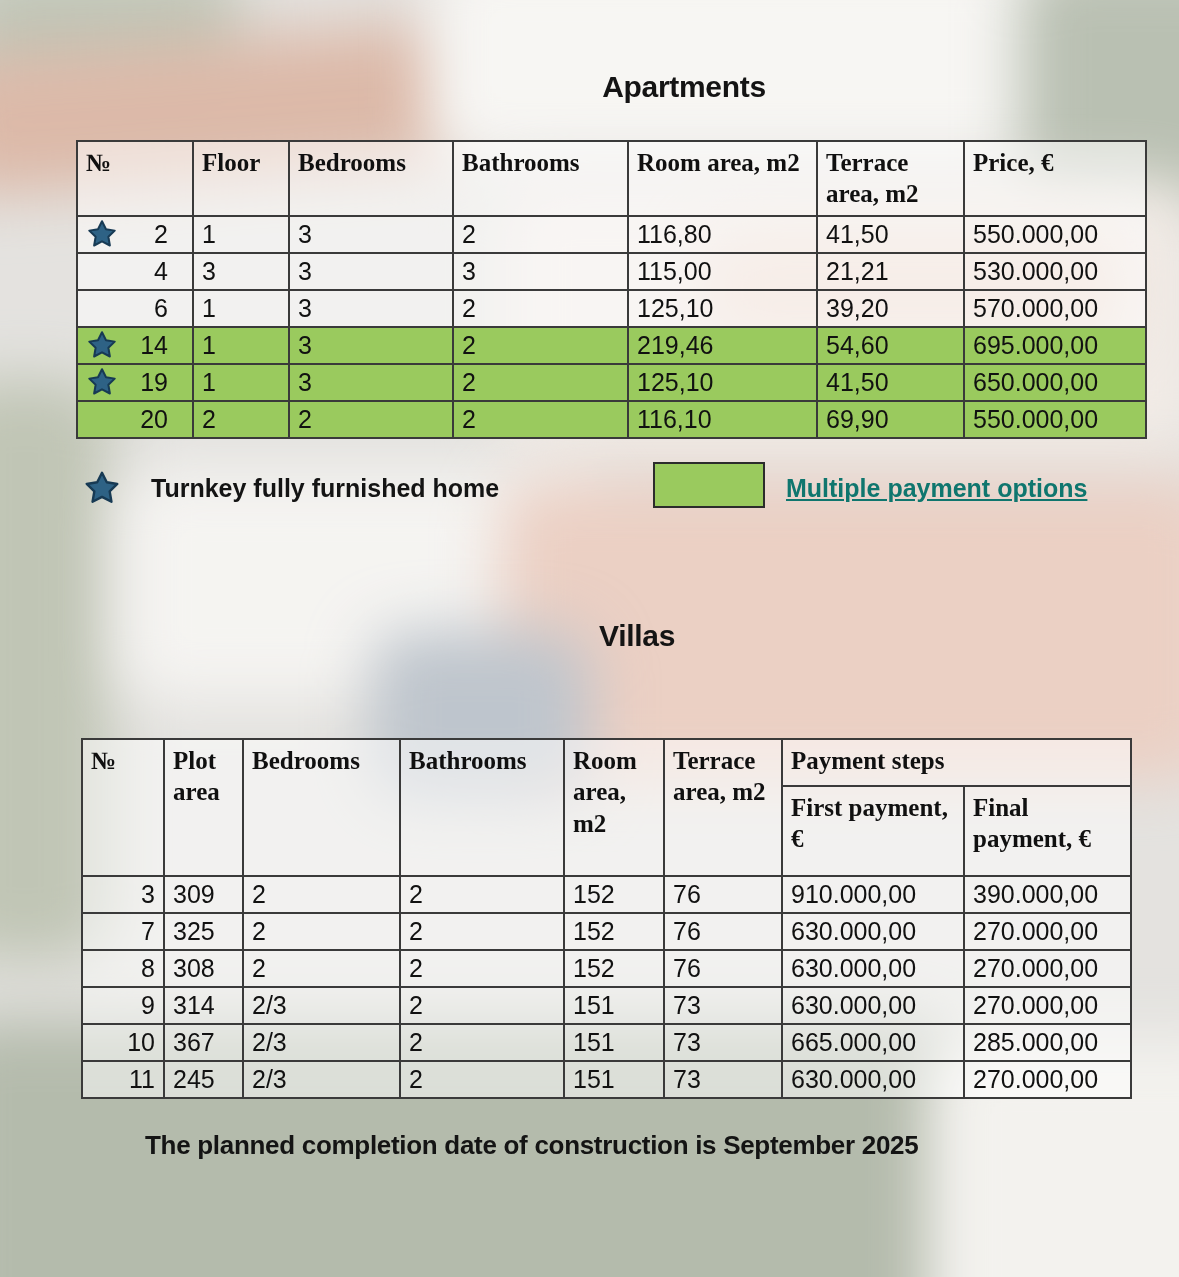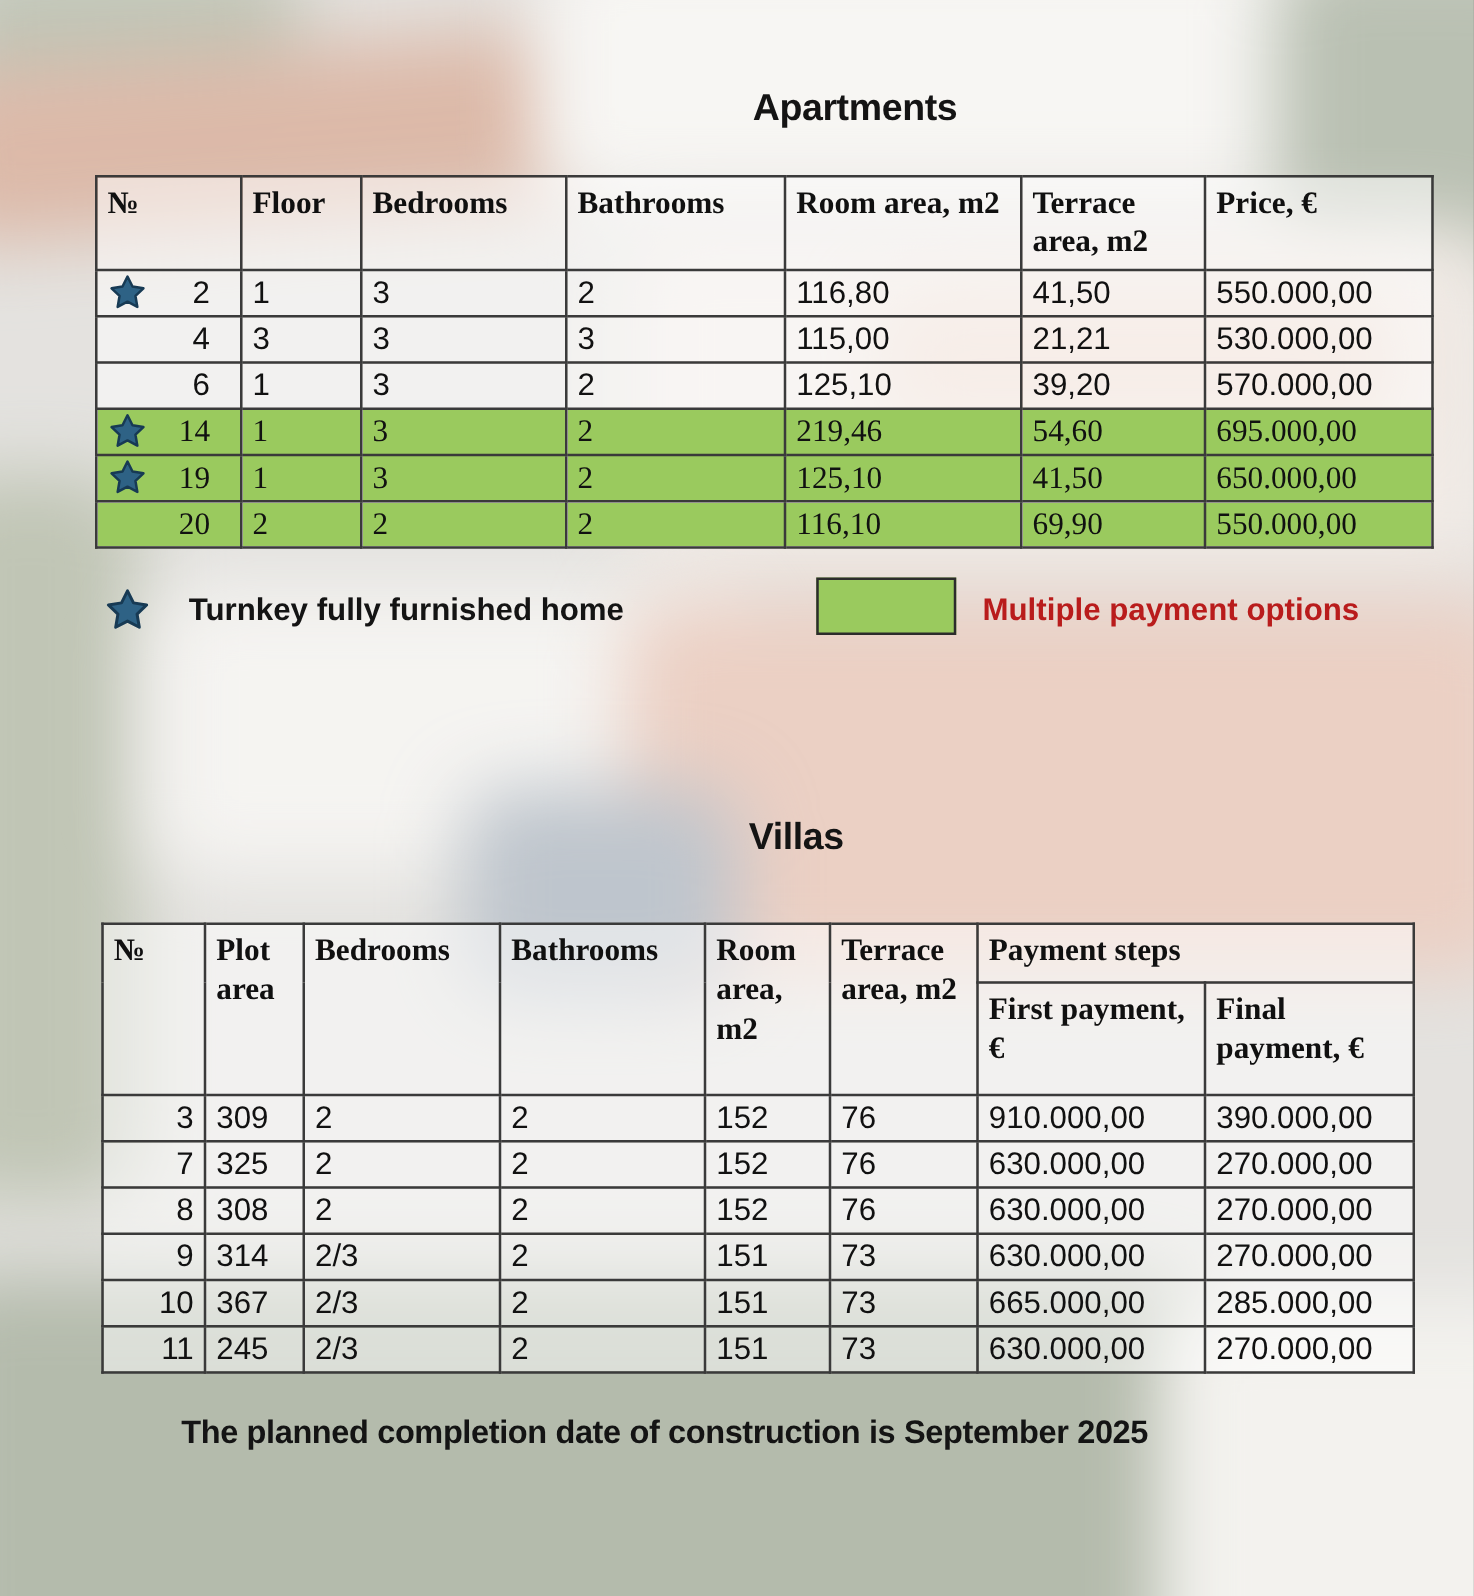--- a/index.html
+++ b/index.html
@@ -32,34 +32,34 @@
   th,td{border:2px solid var(--line);overflow:hidden;}
   th{
     font-family:"Liberation Serif",serif;font-weight:700;font-size:25px;color:#101010;
     text-align:left;vertical-align:top;padding:5px 8px;line-height:1.25;
     background:rgba(255,255,255,0.52);
   }
   td{
     font-size:25px;color:#111;vertical-align:middle;padding:0 8px;
     background:rgba(255,255,255,0.52);height:37px;line-height:1;
   }
-  tr.row-highlight td{background:var(--highlight-green);font-family:Liberation Serif, serif;}
+  tr.row-highlight td{background:var(--highlight-green);}
   .no-cell{display:flex;align-items:center;justify-content:space-between;height:100%;}
   .no-cell .num{margin-left:auto;}
   .apt .no-cell{padding-right:16px;}
   .star-icon{display:inline-block;flex:0 0 auto;}
   .star-icon polygon{fill:var(--star-fill);stroke:var(--star-outline);stroke-width:1.6;stroke-linejoin:round;}
   
   .legend-star{position:absolute;left:83px;top:470px;}
   .legend-star-label{position:absolute;left:151px;top:474px;font-weight:700;font-size:25px;color:#141414;white-space:nowrap;}
   .legend-swatch{
     position:absolute;left:653px;top:462px;width:112px;height:46px;
     background:var(--highlight-green);border:2px solid #2c2c2c;
   }
-  .legend-swatch-label{position:absolute;left:786px;top:474px;font-weight:700;font-size:25px;color:#b91c1c;white-space:nowrap;}
+  .legend-swatch-label{position:absolute;left:786px;top:474px;font-weight:700;font-size:25px;color:#0f766e;white-space:nowrap;text-decoration:underline;}
 </style>
 </head>
 <body>
 
 <div class="stage">
 
   <div class="bg">
     <div class="blob" style="left:-40px;top:-40px;width:280px;height:150px;background:#9aa38c;"></div>
     <div class="blob" style="left:-60px;top:40px;width:520px;height:140px;background:#c78f74;transform:rotate(-4deg);"></div>
     <div class="blob" style="left:430px;top:-50px;width:640px;height:210px;background:#f2f0ec;"></div>
@@ -187,21 +187,21 @@
   </tbody>
     </table>
 
   <svg class="legend-star star-icon" width="38" height="36" viewBox="0 0 24 24">
       <polygon points="12,1.8 15.2,8.2 22.2,9.3 17.1,14.2 18.3,21.2 12,17.9 5.7,21.2 6.9,14.2 1.8,9.3 8.8,8.2"></polygon>
     </svg>
   <div class="legend-star-label">Turnkey fully furnished home</div>
   <div class="legend-swatch"></div>
   <div class="legend-swatch-label">Multiple payment options</div>
 
-  <div class="sec-title" style="top:653px;text-align:right;">Villas</div>
+  <div class="sec-title" style="top:619px;text-align:right;">Villas</div>
 
   <table class="vil" style="left:81px;top:738px;width:1049px;">
     <colgroup>
       <col style="width:82px">
         <col style="width:79px">
         <col style="width:157px">
         <col style="width:164px">
       <col style="width:100px">
         <col style="width:118px">
         <col style="width:182px">

